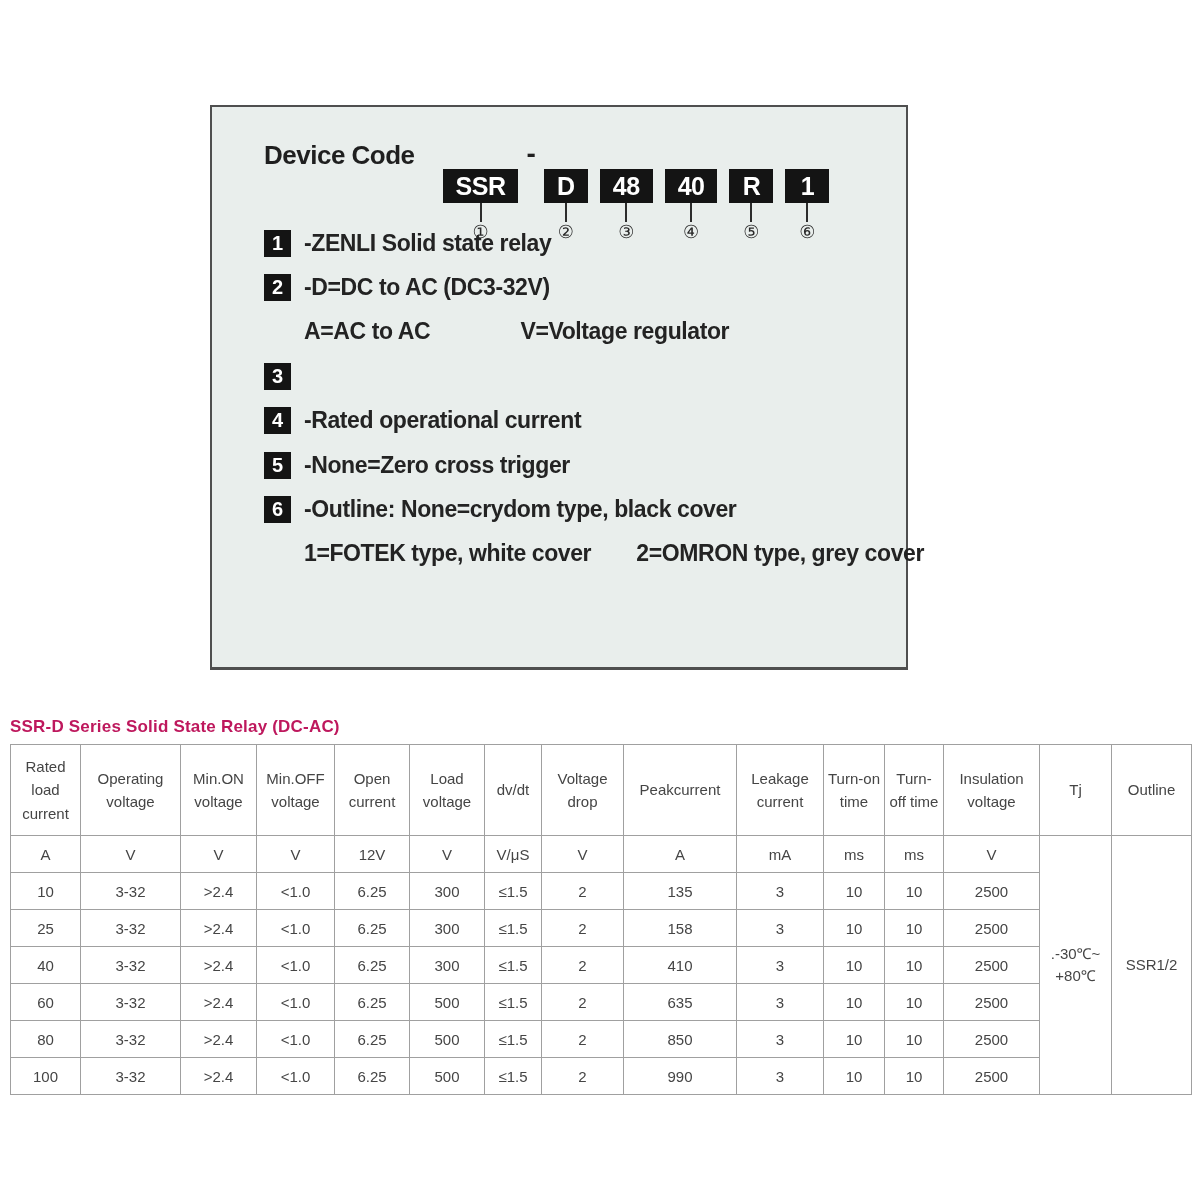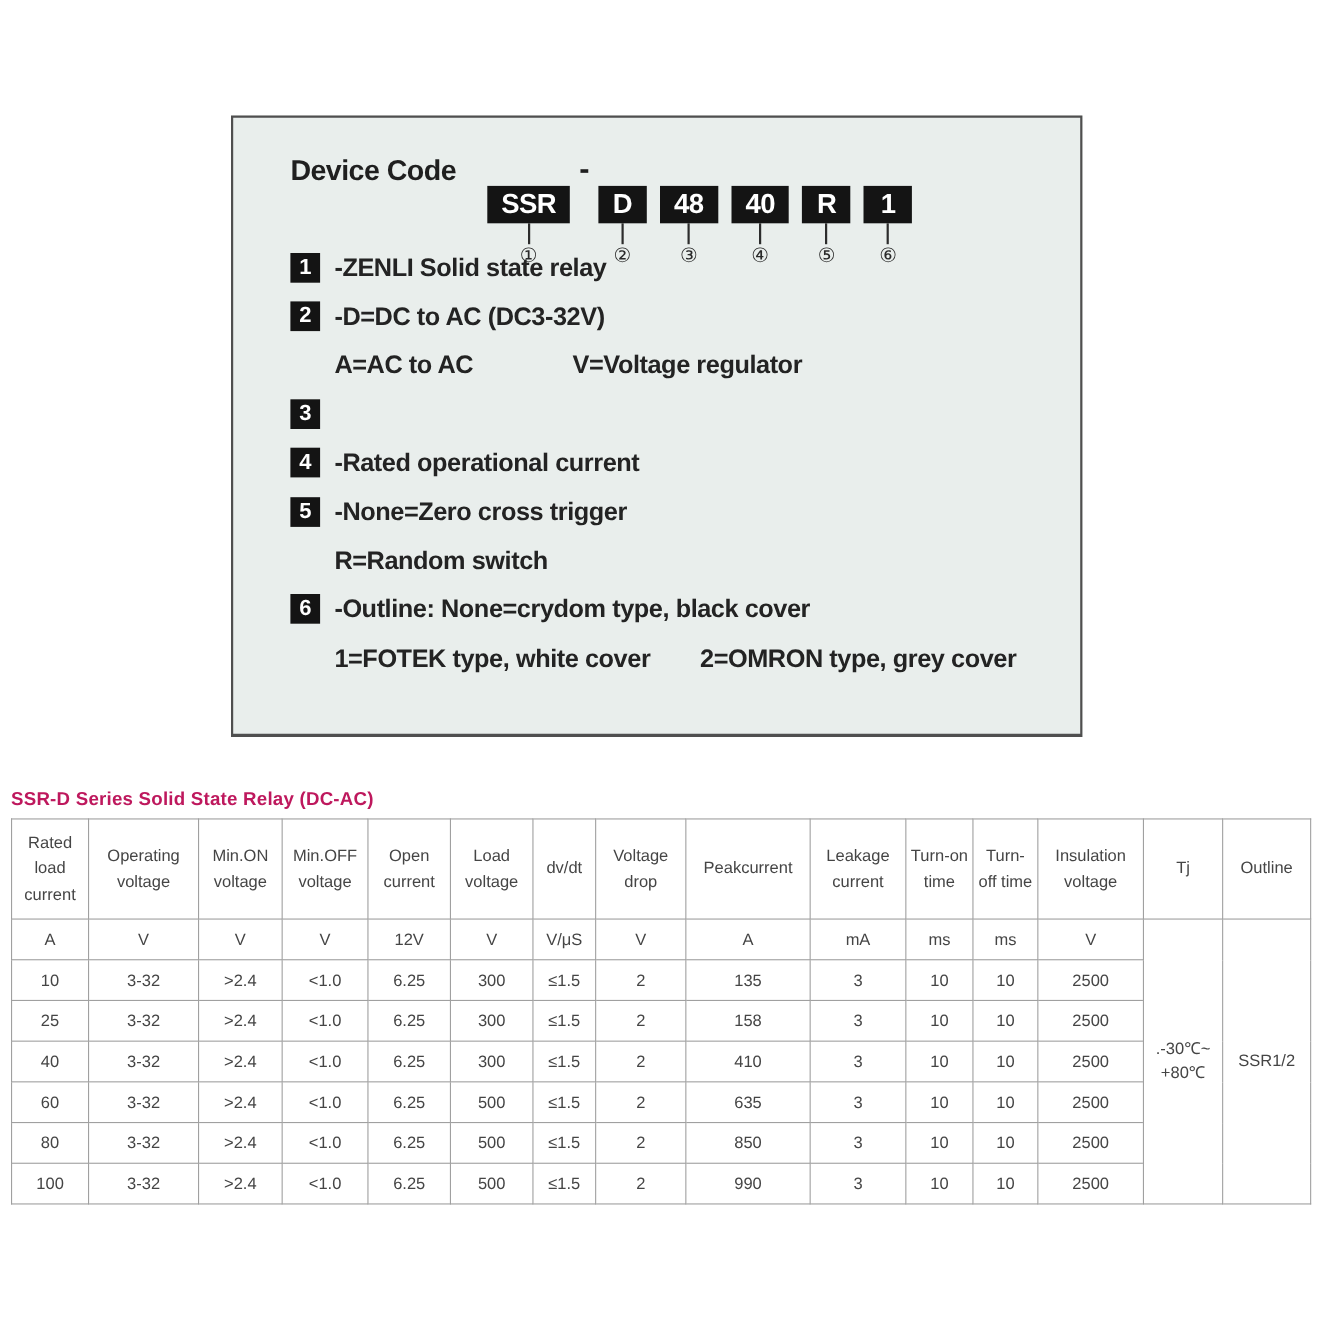--- a/index.html
+++ b/index.html
@@ -8,21 +8,21 @@
     background: #ffffff;
     font-family: "Liberation Sans", sans-serif;
     position: relative;
     overflow: hidden;
   }
 
   
   .panel {
     position: absolute;
     left: 210px; top: 105px;
-    width: 774px; height: 565px;
+    width: 698px; height: 565px;
     background: #e9eeec;
     border: 2px solid #4f4f4f;
     border-bottom-width: 3px;
   }
   .code-row {
     position: absolute;
     top: 30px; left: 52px;
     display: flex;
     align-items: flex-start;
   }
@@ -203,24 +203,20 @@
     <div class="leg-row">
       <span class="badge">3</span>
     </div>
     <div class="leg-row">
       <span class="badge">4</span>
       <span class="leg-text">-Rated operational current</span>
     </div>
     <div class="leg-row">
       <span class="badge">5</span>
       <span class="leg-text">-None=Zero cross trigger</span>
-    </div>
-    <div class="leg-row">
-      <span class="badge"></span>
-      <span class="leg-text">R=Random switch</span>
     </div>
     <div class="leg-row">
       <span class="badge">6</span>
       <span class="leg-text">-Outline: None=crydom type, black cover</span>
     </div>
     <div class="leg-row">
       <span class="badge"></span>
       <span class="leg-text">1=FOTEK type, white cover  2=OMRON type, grey cover</span>
     </div>
   </div>

